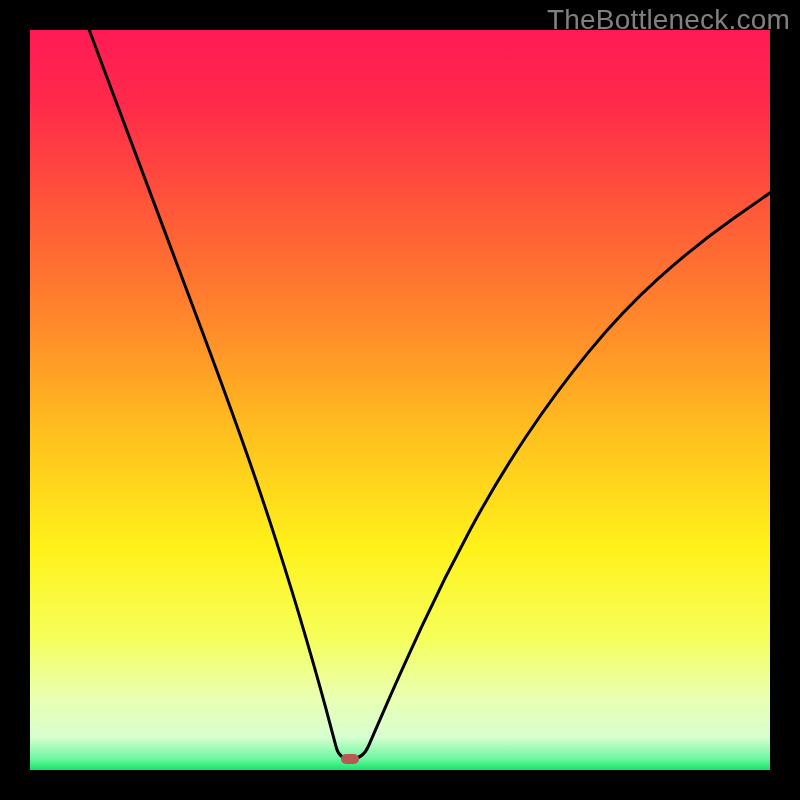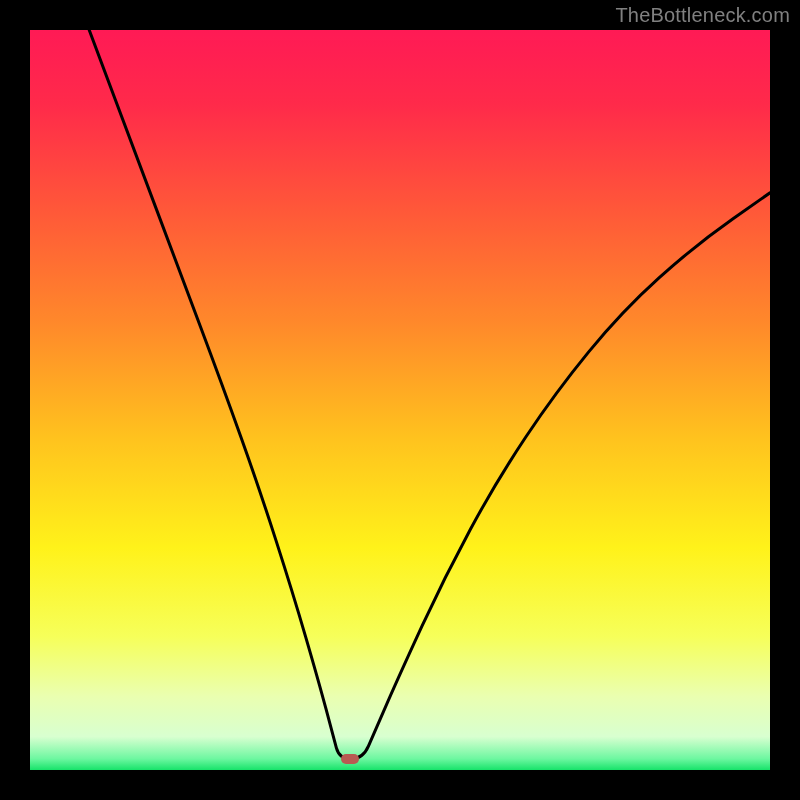--- a/index.html
+++ b/index.html
@@ -27,21 +27,21 @@
   }
   .gradient {
     position: absolute;
     left: 0; top: 0; width: 100%; height: 100%;
   }
   .watermark {
     position: absolute;
     top: 4px;
     right: 10px;
     color: #808080;
-    font-size: 20px;
+    font-size: 28px;
     font-weight: 500;
     letter-spacing: 0.2px;
     user-select: none;
   }
   .curve {
     position: absolute;
     left: 0; top: 0; width: 100%; height: 100%;
     pointer-events: none;
   }
   .marker {

